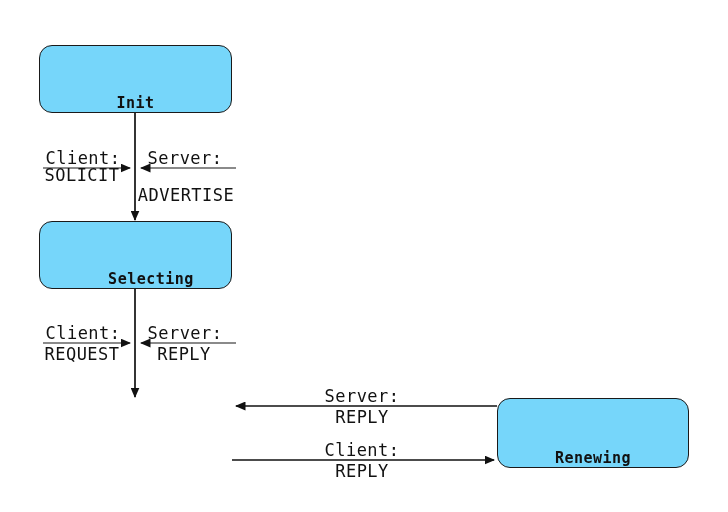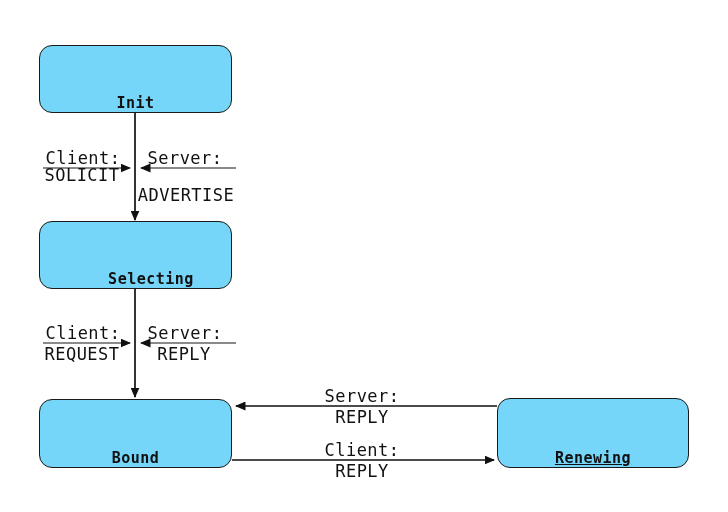--- a/index.html
+++ b/index.html
@@ -34,21 +34,21 @@
     display: flex;
     align-items: flex-end;
     justify-content: center;
     font-size: 15px;
     font-weight: 600;
     letter-spacing: 0.5px;
   }
   .state-init      { left: 39px;  top: 45px;  width: 193px; height: 68px; }
   .state-selecting { left: 39px;  top: 221px; width: 193px; height: 68px; padding-left: 31px; }
   .state-bound     { left: 39px;  top: 399px; width: 193px; height: 69px; }
-  .state-renewing  { left: 497px; top: 398px; width: 192px; height: 70px; text-decoration: underline; }
+  .state-renewing  { left: 497px; top: 398px; width: 192px; height: 70px; }
   .t-label {
     position: absolute;
     transform: translateX(-50%);
     white-space: nowrap;
     font-size: 17px;
     font-weight: 400;
     line-height: 15px;
     letter-spacing: 0.5px;
   }
   
@@ -96,23 +96,20 @@
 
     <line x1="232" y1="460" x2="494" y2="460" marker-end="url(#arr)" style="stroke: var(--arrow); stroke-width: 1.7;"></line>
   </svg>
 
   <div class="state state-init">
     <span>Init</span>
   </div>
   <div class="state state-selecting">
     <span>Selecting</span>
   </div>
-  <div class="state state-bound">
-    <span>Bound</span>
-  </div>
   <div class="state state-renewing">
     <span>Renewing</span>
   </div>
 
   <div class="t-label l-s1-client-role">Client:</div>
   <div class="t-label l-s1-client-msg">SOLICIT</div>
   <div class="t-label l-s1-server-role">Server:</div>
   <div class="t-label l-s1-server-msg">ADVERTISE</div>
 
   <div class="t-label l-s2-client-role">Client:</div>

